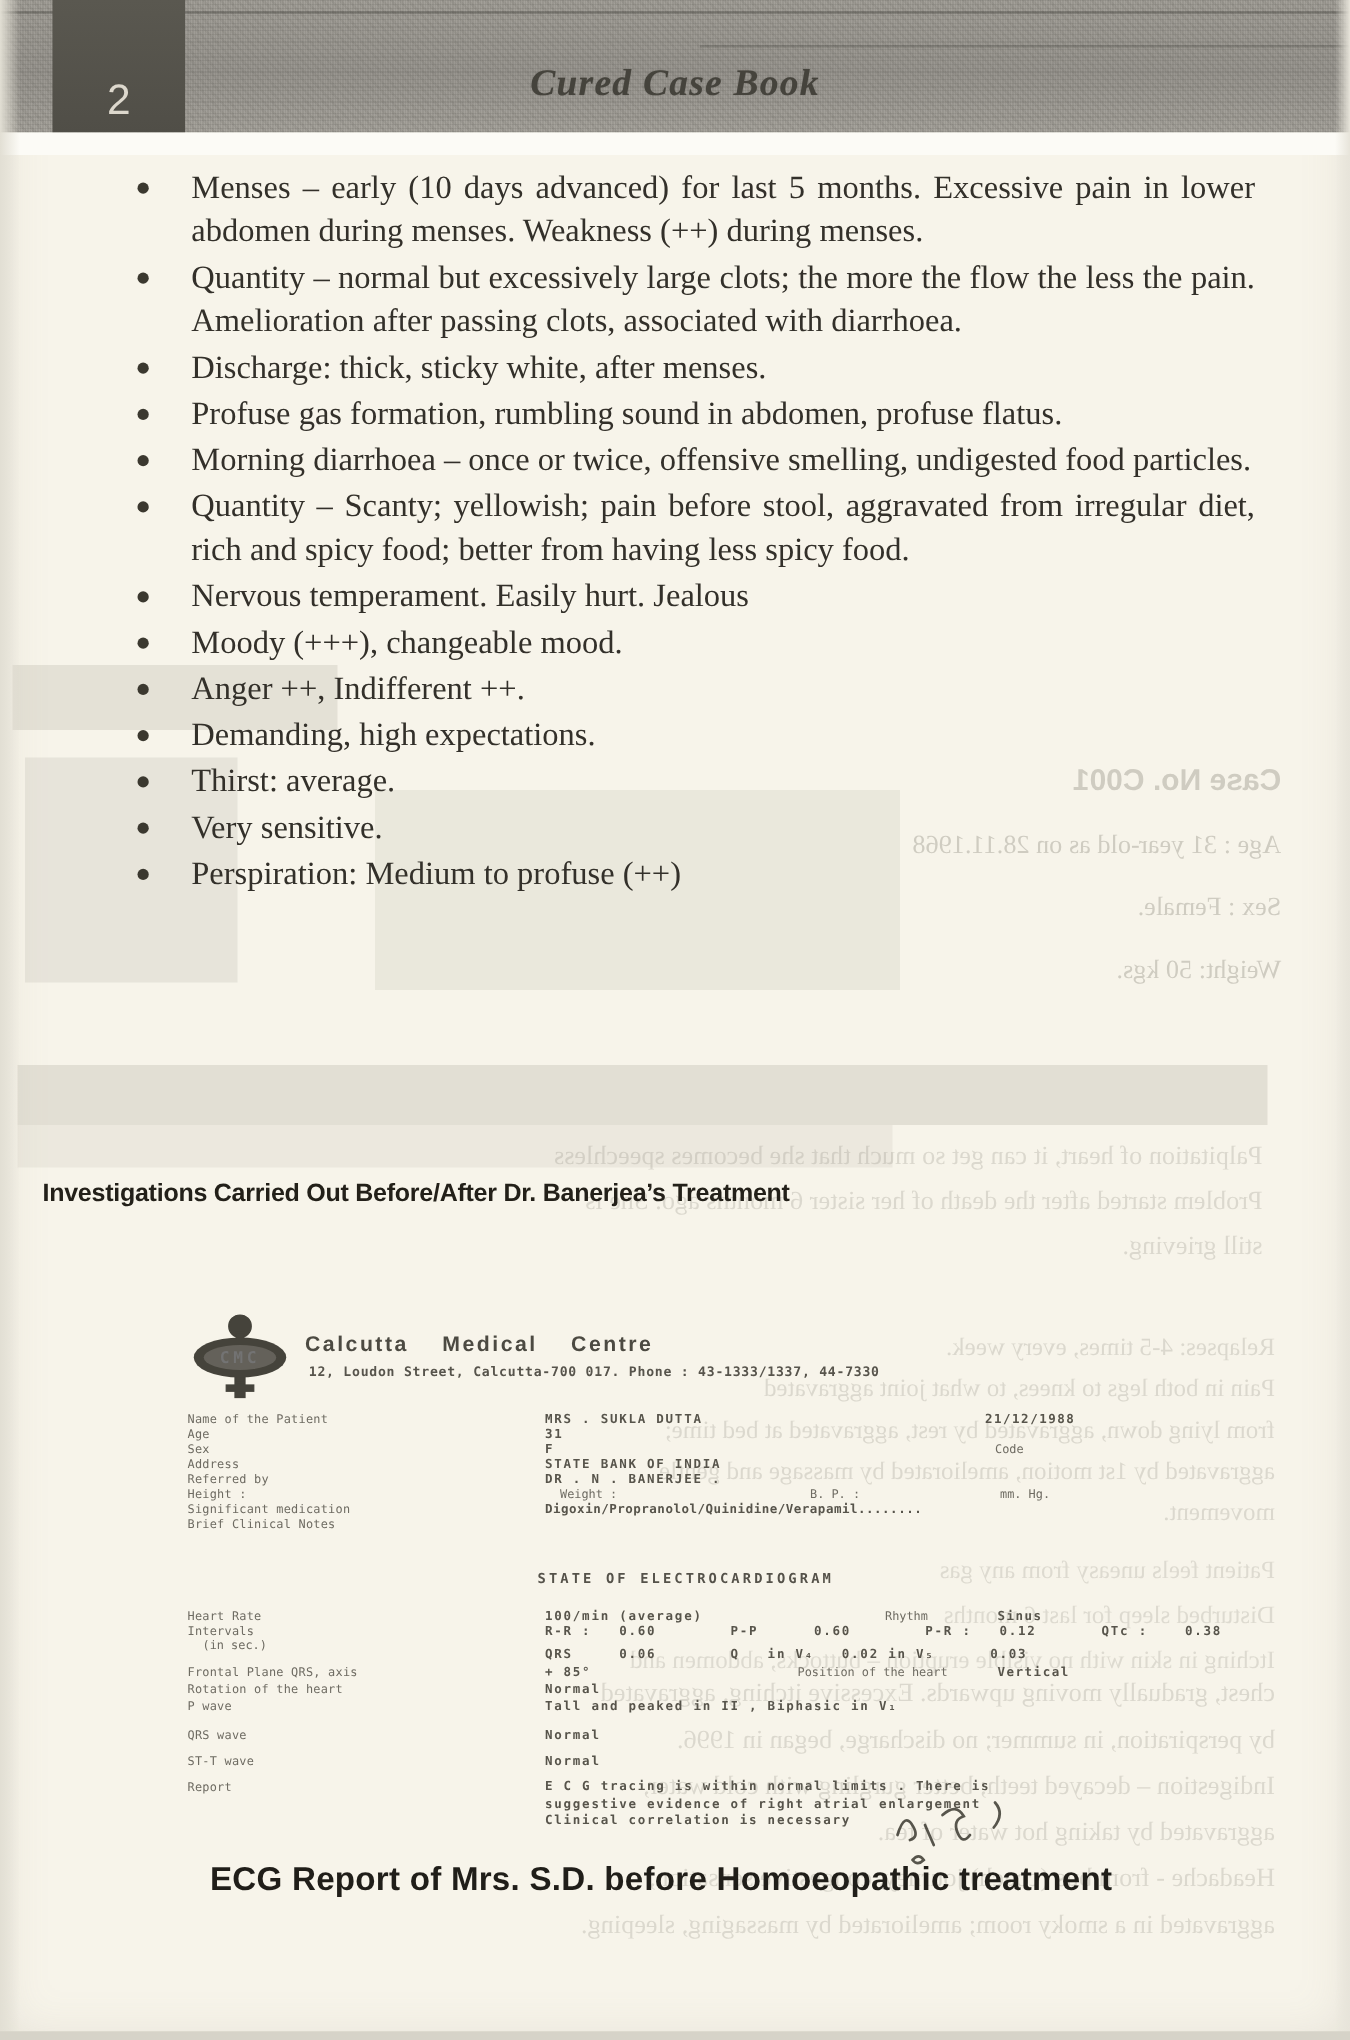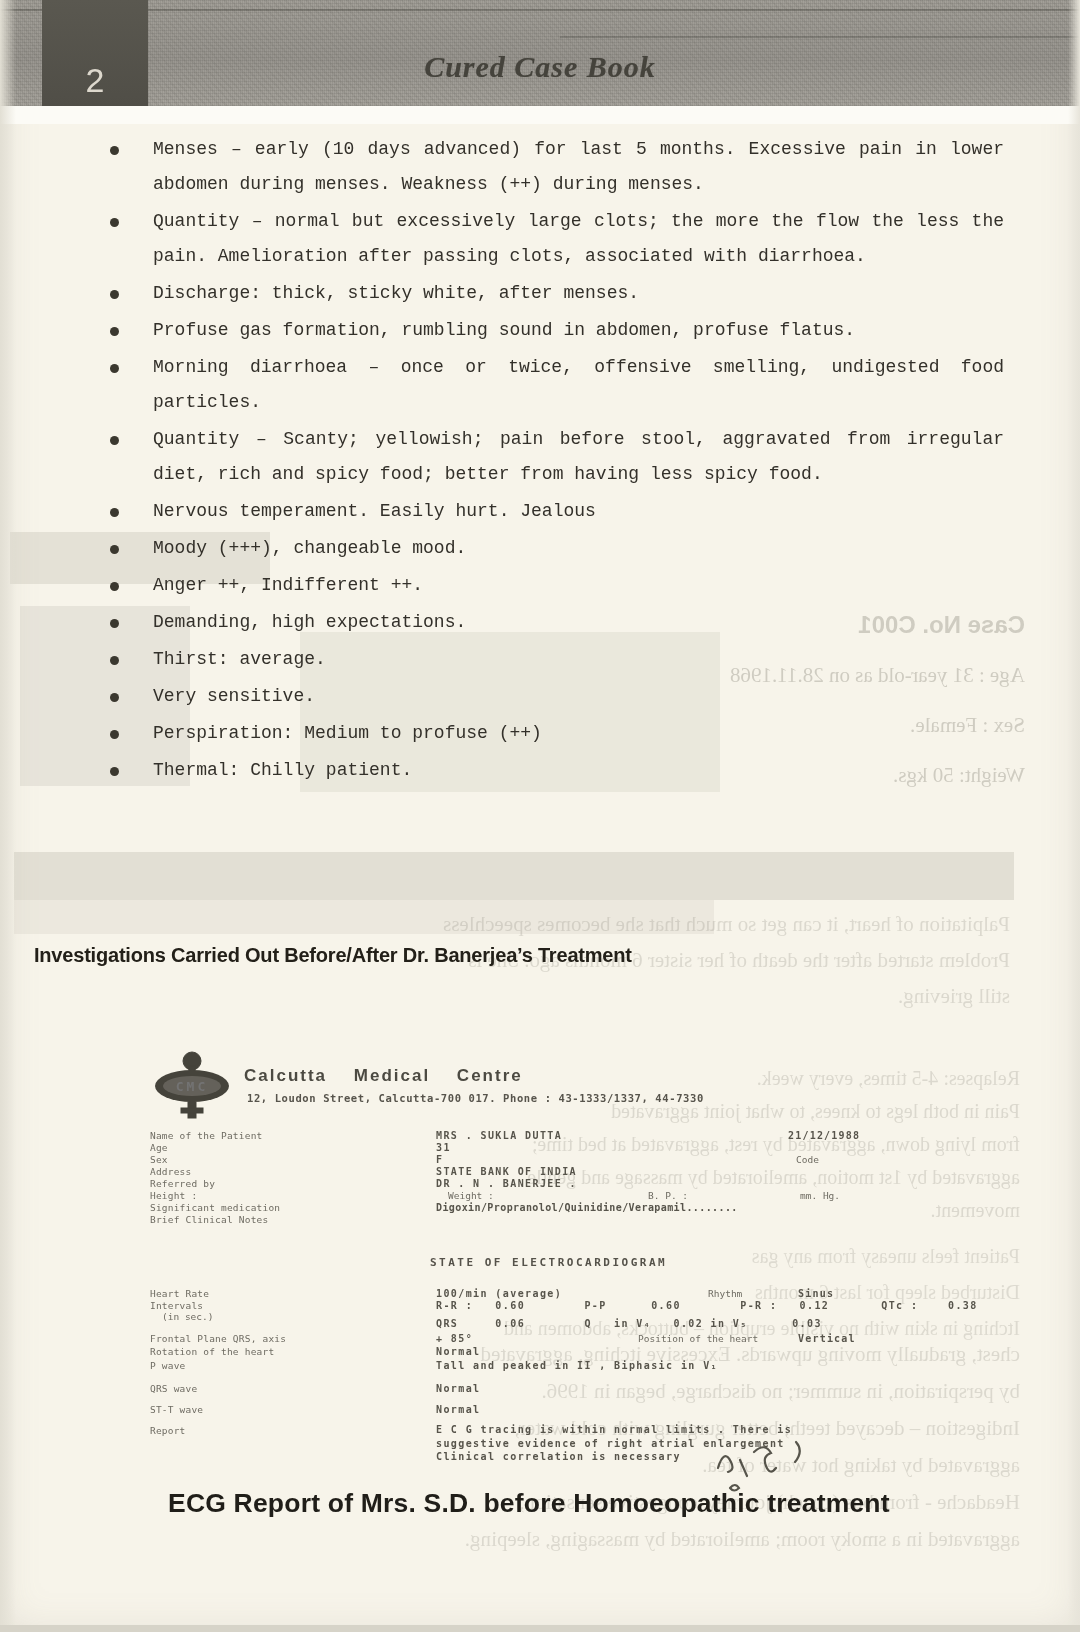--- a/index.html
+++ b/index.html
@@ -33,21 +33,21 @@
   .band-1{left:10px;top:532px;width:260px;height:52px;}
   .band-2{left:20px;top:606px;width:170px;height:180px;background:rgba(178,175,163,.22);}
   .band-3{left:14px;top:852px;width:1000px;height:48px;background:rgba(178,175,163,.30);}
   .band-4{left:14px;top:900px;width:700px;height:34px;background:rgba(178,175,163,.16);}
   .band-5{left:300px;top:632px;width:420px;height:160px;background:rgba(178,175,163,.18);}
 
   
   .bullets{position:absolute;left:104px;top:132px;width:900px;color:#33302a;}
   .bullet-item{display:flex;margin-bottom:2px;}
   .dot{flex:none;width:9px;height:9px;border-radius:50%;background:#3b382f;margin:14px 34px 0 6px;}
-  .bullet-text{flex:1;font-size:18px;line-height:35px;text-align:justify;font-family:Liberation Mono, monospace;}
+  .bullet-text{flex:1;font-size:26px;line-height:35px;text-align:justify;}
 
   
   .section-heading{position:absolute;left:34px;top:934px;width:960px;margin:0;
     font-family:"Liberation Sans",sans-serif;font-weight:bold;font-size:20px;
     line-height:43px;color:#232019;letter-spacing:-.2px;}
 
   
   .ecg{position:absolute;left:148px;top:1042px;width:760px;height:470px;
     font-family:"DejaVu Sans Mono",monospace;color:#615e55;}
   .letterhead{position:absolute;left:0;top:0;width:760px;height:80px;}
@@ -214,24 +214,20 @@
   <div class="bullet-item">
     <span class="dot"></span>
     <span class="bullet-text">Very sensitive.</span>
   </div>
 
   <div class="bullet-item">
     <span class="dot"></span>
     <span class="bullet-text">Perspiration: Medium to profuse (++)</span>
   </div>
 
-  <div class="bullet-item">
-    <span class="dot"></span>
-    <span class="bullet-text">Thermal: Chilly patient.</span>
-  </div>
 </div>
 
   <h1 class="section-heading">Investigations Carried Out Before/After Dr. Banerjea’s Treatment</h1>
 
   <div class="ecg">
     <div class="letterhead">
       <span class="logo">
         <svg width="84" height="72" viewBox="0 0 84 72">
           <g fill="#45433b" stroke="#45433b">
             <circle cx="42" cy="11" r="9"></circle>

